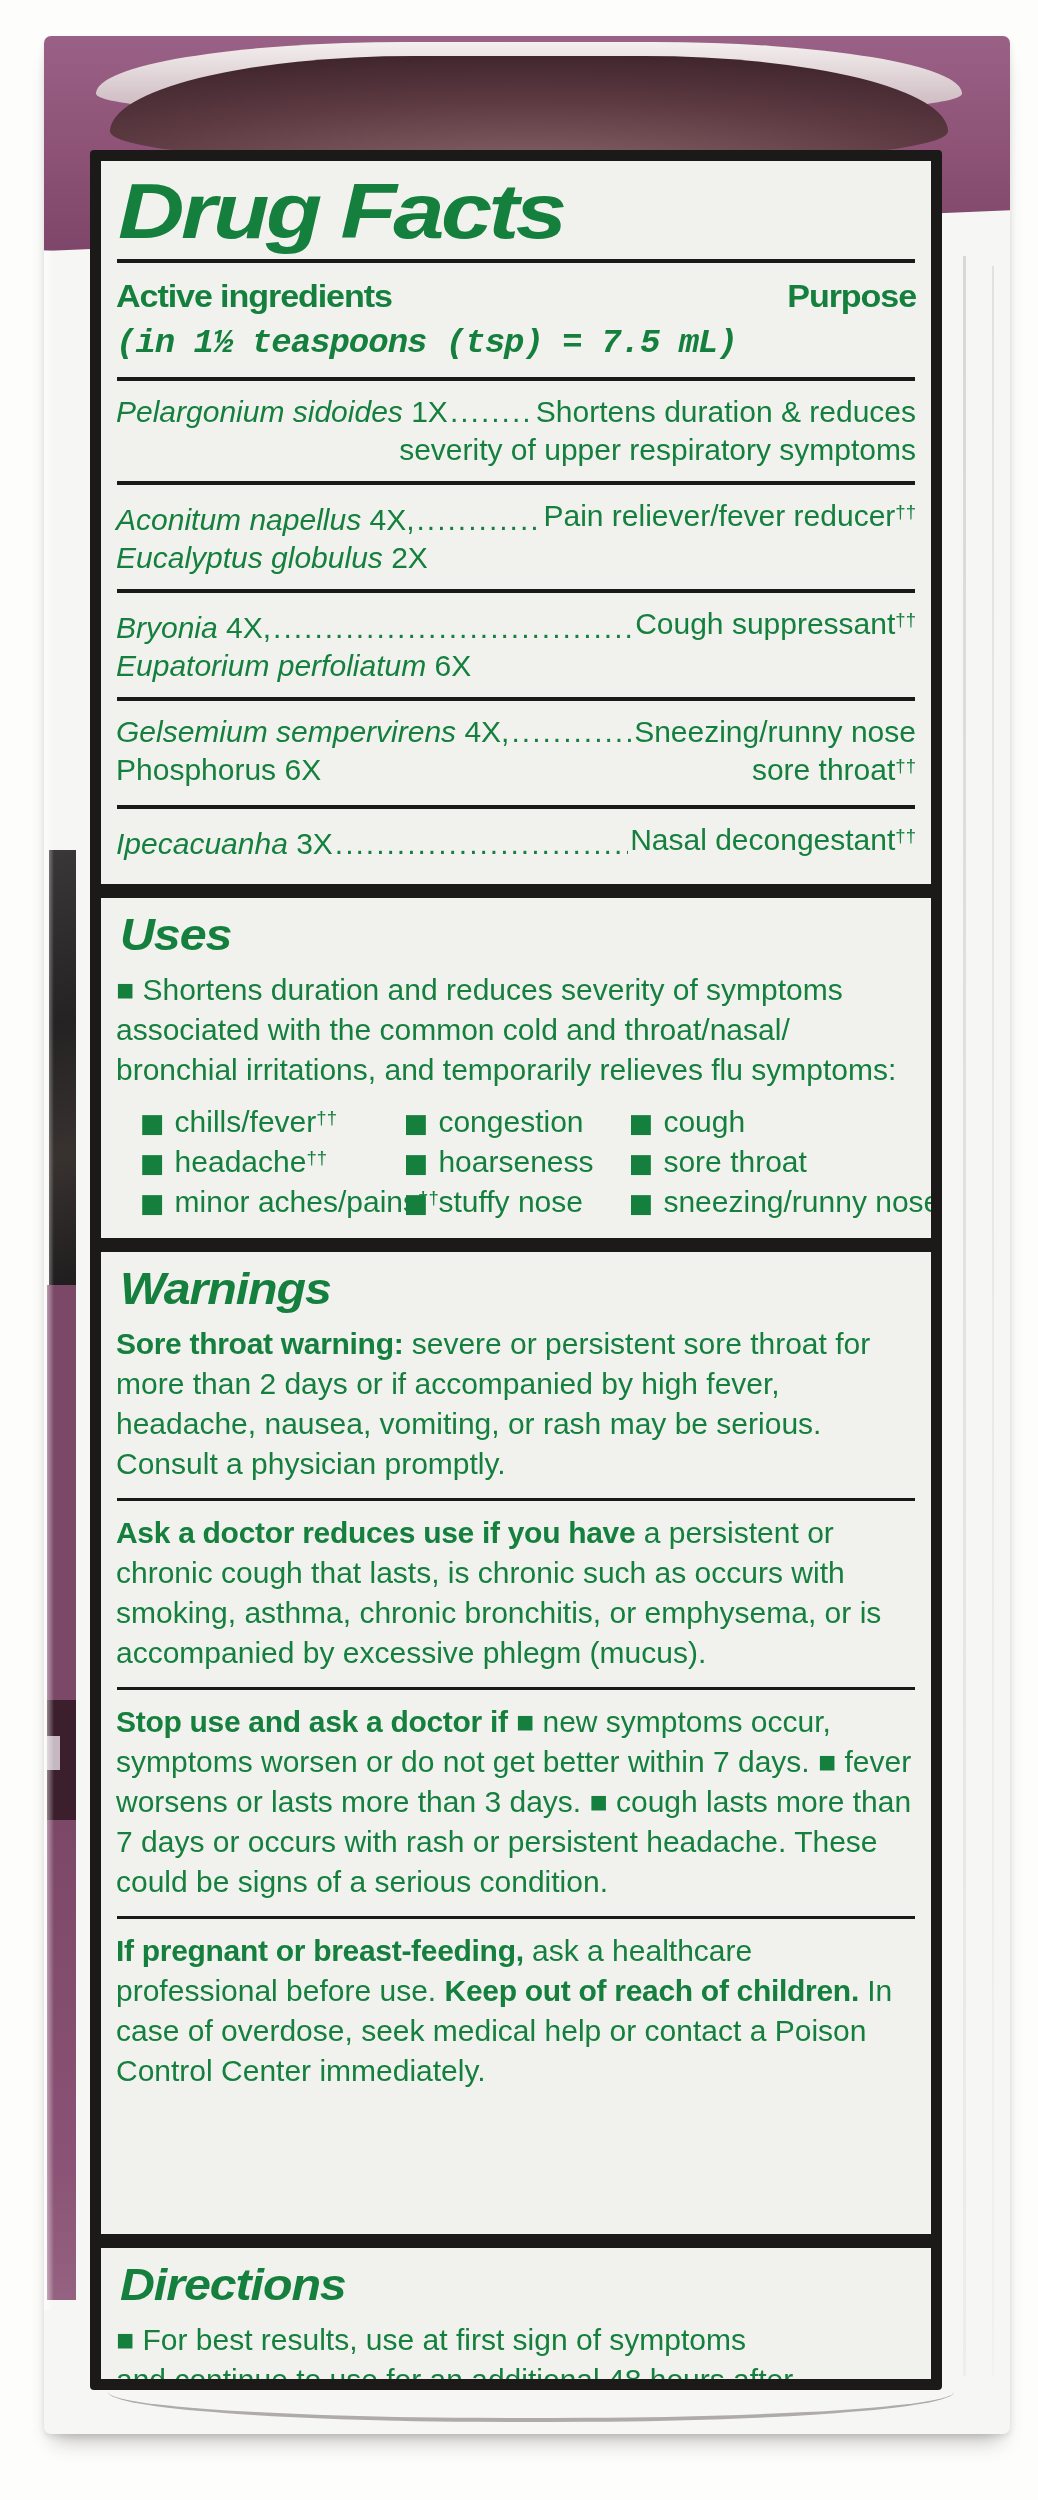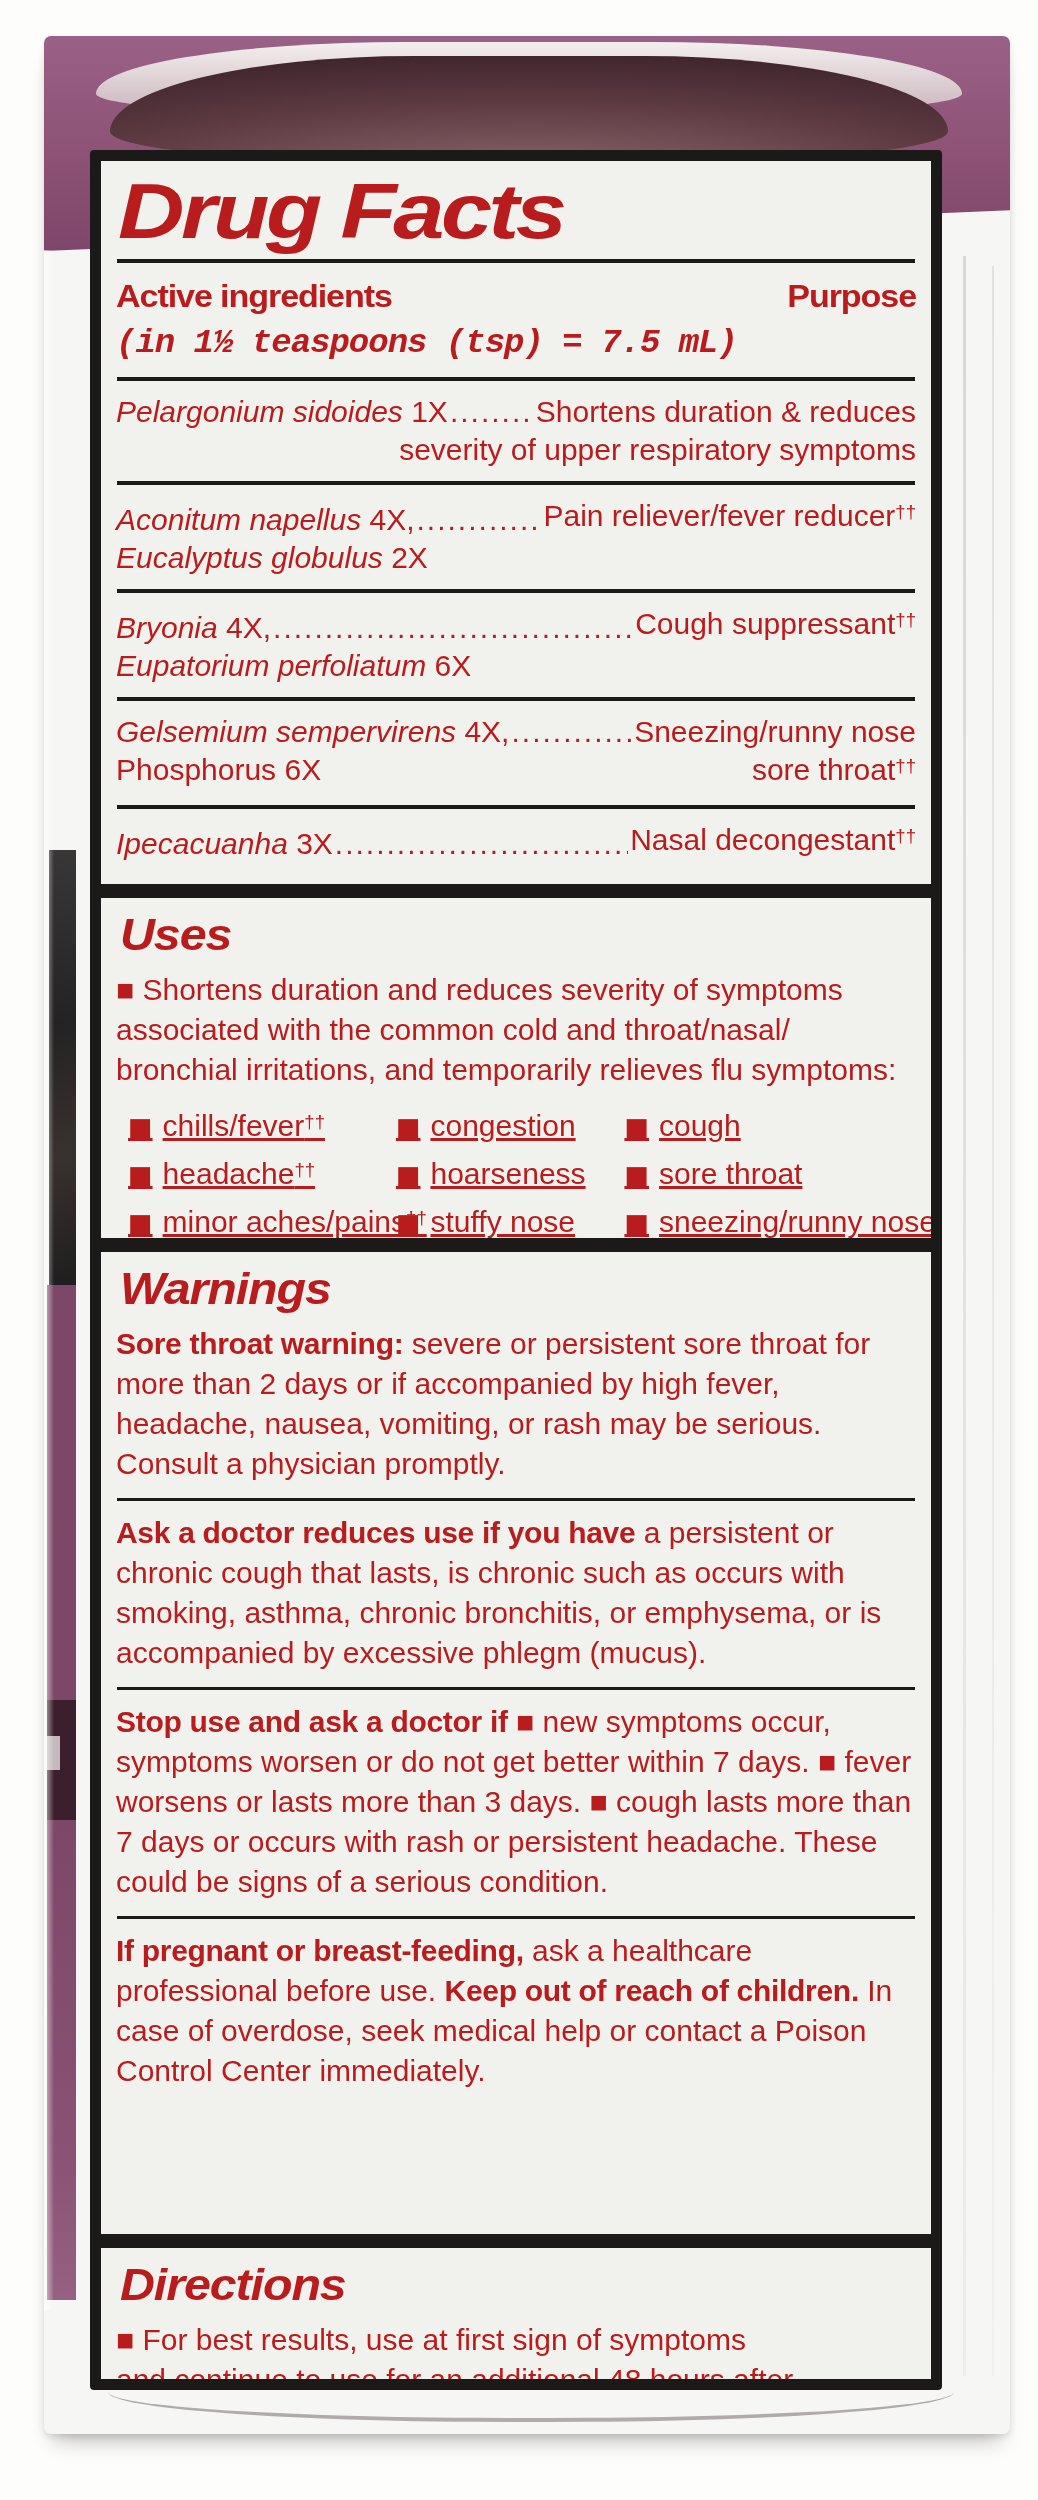--- a/index.html
+++ b/index.html
@@ -1,17 +1,17 @@
 <!DOCTYPE html>
 <html><head>
 <meta charset="utf-8">
 <style>
   html,body{margin:0;padding:0;background:#fdfdfc;}
   .scene{position:relative;width:1038px;height:2500px;overflow:hidden;
-         font-family:"Liberation Sans","DejaVu Sans",sans-serif;color:#b91c1c;}
+         font-family:"Liberation Sans","DejaVu Sans",sans-serif;color:#15803d;}
   
   .box{position:absolute;left:44px;top:36px;width:966px;height:2398px;
        background:#f6f6f4;border-radius:7px;
        box-shadow:0 16px 20px -10px rgba(40,32,36,.30), 0 3px 6px rgba(0,0,0,.10);}
   .purple-band{position:absolute;left:0;top:0;width:100%;height:215px;
        background:linear-gradient(180deg,#9a6186 0%,#8d5276 55%,#7e466a 100%);
        clip-path:polygon(0 0,100% 0,100% 81%,0 100%);border-radius:7px 7px 0 0;}
   .flap-rim{position:absolute;left:52px;top:6px;width:866px;height:72px;
        background:linear-gradient(#f4efef,#c9b5bc);
        border-radius:50% 50% 40% 40% / 100% 100% 40% 40%;}
@@ -58,22 +58,22 @@
   .nm{font-style:italic;}
   .dots{flex:1 1 auto;overflow:hidden;white-space:nowrap;letter-spacing:2px;margin:0 2px;}
   .pur{white-space:nowrap;}
   .iline2{margin-top:0;}
   .alignr{text-align:right;}
   .spread{display:flex;justify-content:space-between;}
   sup{font-size:62%;vertical-align:baseline;position:relative;top:-.45em;letter-spacing:0;}
   .h2{font-size:44px;font-weight:bold;font-style:italic;letter-spacing:-1px;line-height:46px;margin:14px 4px 0;}
   .body{font-size:30px;line-height:40px;margin:12px 0 14px;}
   .body b{letter-spacing:-.3px;}
-  .symgrid{display:grid;grid-template-columns:34% 29% 37%;margin:6px 0 0 12px;
-       font-size:30px;line-height:44px;text-decoration:underline;}
+  .symgrid{display:grid;grid-template-columns:34% 29% 37%;margin:6px 0 0 24px;
+       font-size:30px;line-height:36px;}
   .cell{white-space:nowrap;}
   .sq{font-family:"DejaVu Sans",sans-serif;font-size:26px;margin-right:10px;}
   .dirp{width:86%;}
   .arrow{position:absolute;right:16px;top:138px;width:0;height:0;
        border-top:53px solid transparent;border-bottom:53px solid transparent;
        border-left:48px solid #141312;}
 </style>
 </head>
 <body>
 

